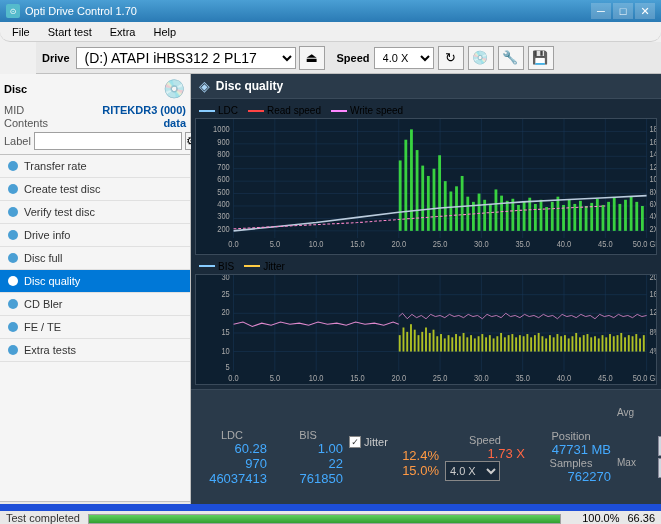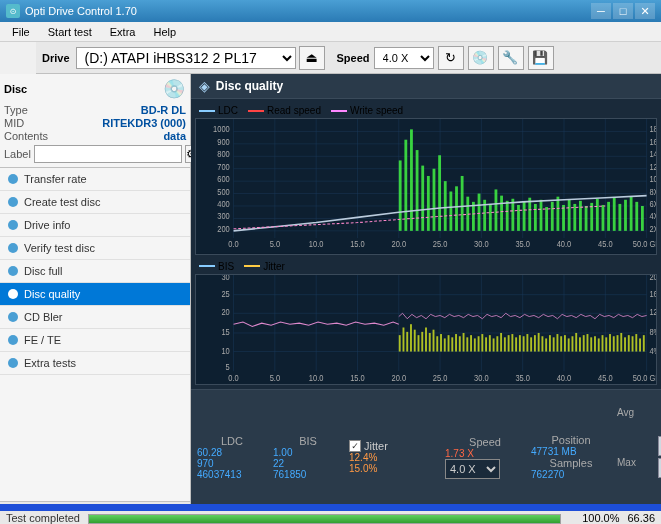--- a/index.html
+++ b/index.html
@@ -23,20 +23,21 @@
 
     
     .menubar {
       background: #f0f0f0;
       height: 20px;
       display: flex;
       align-items: center;
       padding: 0 4px;
       border-bottom: 1px solid #d0d0d0;
       gap: 2px;
+      border-radius: 10px;
     }
     .menu-item { padding: 2px 8px; font-size: 11px; cursor: pointer; }
 
     
     .toolbar {
       background: #e8e8e8;
       height: 32px;
       display: flex;
       align-items: center;
       padding: 0 6px;
@@ -194,21 +195,21 @@
       display: flex;
       align-items: center;
       padding: 3px 6px;
       gap: 6px;
       border-top: 1px solid #3a4a5a;
       font-size: 11px;
       color: #ccc;
     }
     .data-col { display: flex; flex-direction: column; min-width: 70px; }
     .data-label { color: #aaa; text-align: center; font-size: 11px; }
-    .data-val { color: #4af; text-align: left; font-size: 10px; }
+    .data-val { color: #4af; text-align: right; font-size: 13px; }
     .jitter-check { display: flex; align-items: center; gap: 3px; color: #ccc; }
     .checkbox-box { width: 12px; height: 12px; border: 1px solid #888; background: white; display: flex; align-items: center; justify-content: center; font-size: 9px; color: #333; }
     .speed-select-sm { height: 20px; border: 1px solid #888; background: #1a2a3a; color: #ccc; font-size: 11px; width: 55px; }
     .action-btns { display: flex; flex-direction: column; gap: 2px; margin-left: auto; }
     .action-btn { height: 20px; padding: 0 8px; background: #d0d8e0; border: 1px solid #889; font-size: 11px; cursor: pointer; white-space: nowrap; }
   </style>
 </head>
 <body>
 
 <div class="titlebar">
@@ -253,24 +254,20 @@
 <div class="main-area">
 
   <div class="sidebar">
 
     <div class="disc-panel">
       <div class="disc-header">
         <span class="disc-title">Disc</span>
         <span class="disc-icon">💿</span>
       </div>
       <div class="disc-row">
-        <span class="disc-key">Type</span>
-        <span class="disc-val">BD-R DL</span>
-      </div>
-      <div class="disc-row">
         <span class="disc-key">MID</span>
         <span class="disc-val">RITEKDR3 (000)</span>
       </div>
       <div class="disc-row">
         <span class="disc-key">Contents</span>
         <span class="disc-val">data</span>
       </div>
       <div class="label-row">
         <span class="disc-key">Label</span>
         <input class="label-input" type="text" value="" style="">
@@ -282,25 +279,25 @@
       <div class="nav-item">
         <div class="nav-dot"></div>
         <span>Transfer rate</span>
       </div>
       <div class="nav-item">
         <div class="nav-dot"></div>
         <span>Create test disc</span>
       </div>
       <div class="nav-item">
         <div class="nav-dot"></div>
+        <span>Verify test disc</span>
+      </div>
+      <div class="nav-item">
+        <div class="nav-dot"></div>
         <span>Drive info</span>
-      </div>
-      <div class="nav-item">
-        <div class="nav-dot"></div>
-        <span>Verify test disc</span>
       </div>
       <div class="nav-item">
         <div class="nav-dot"></div>
         <span>Disc full</span>
       </div>
       <div class="nav-item active">
         <div class="nav-dot"></div>
         <span>Disc quality</span>
       </div>
       <div class="nav-item">

